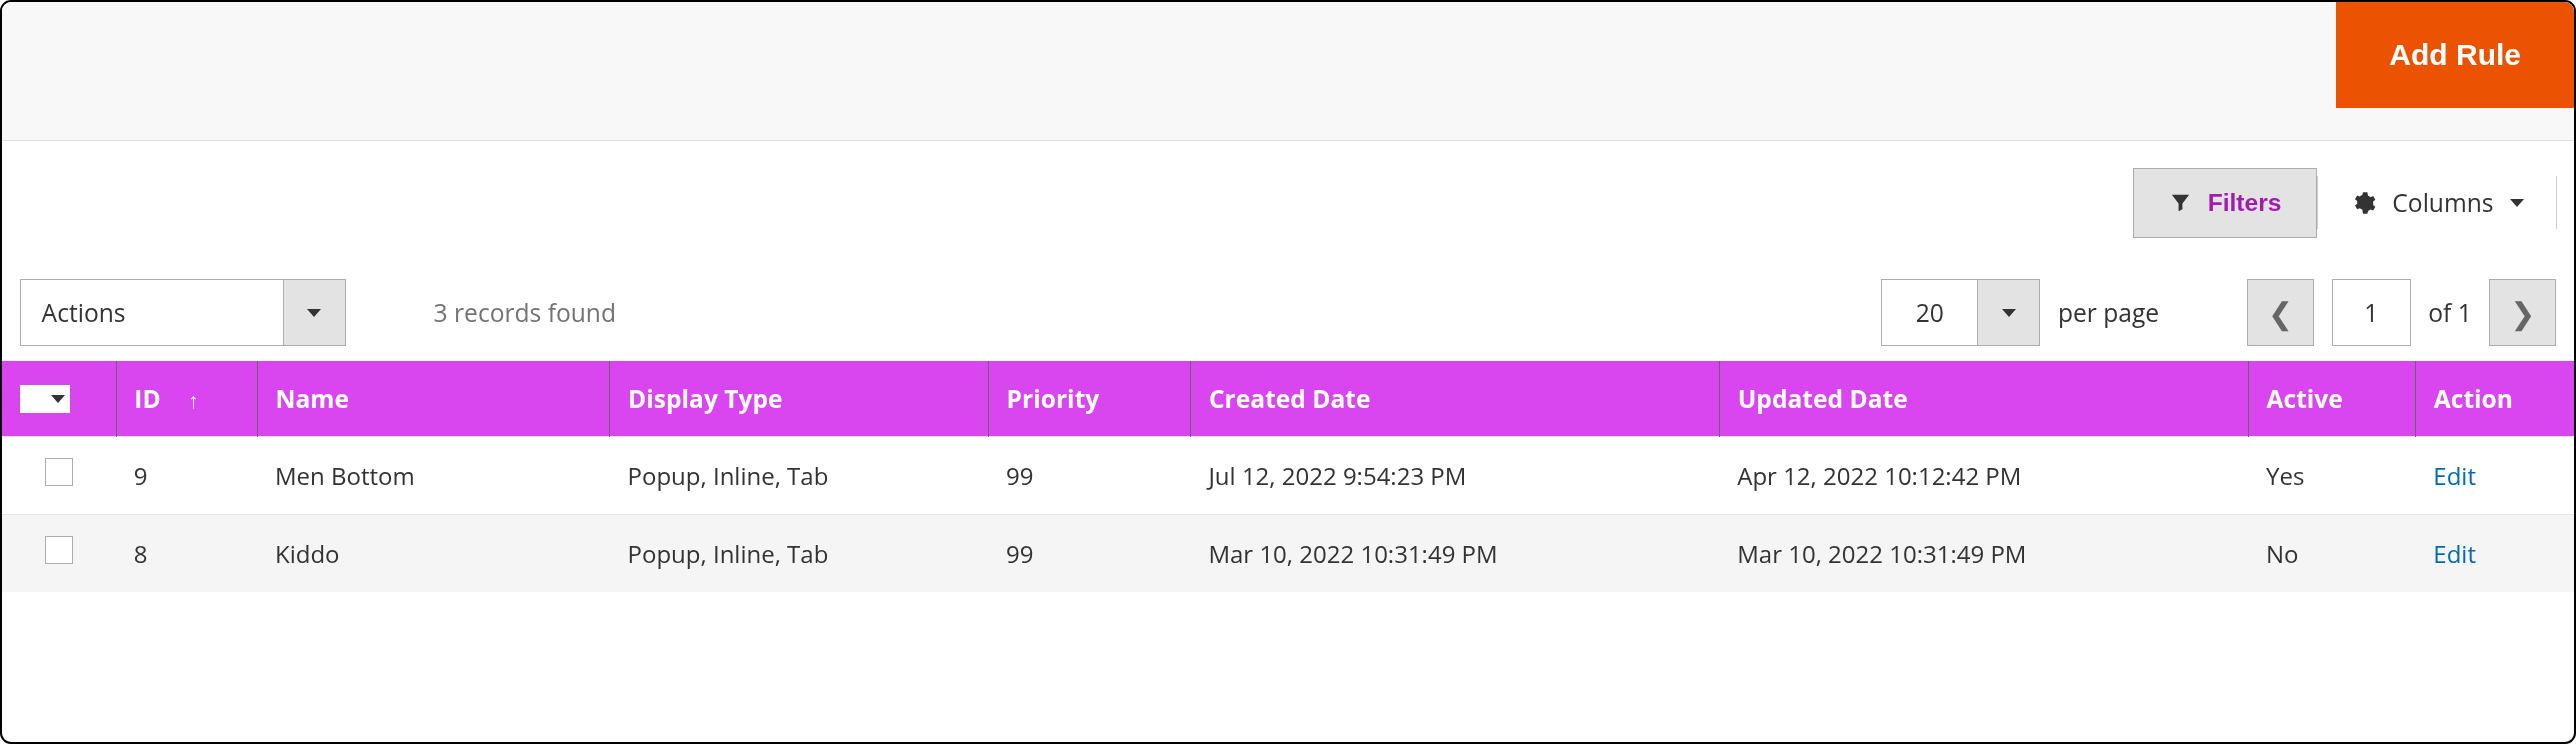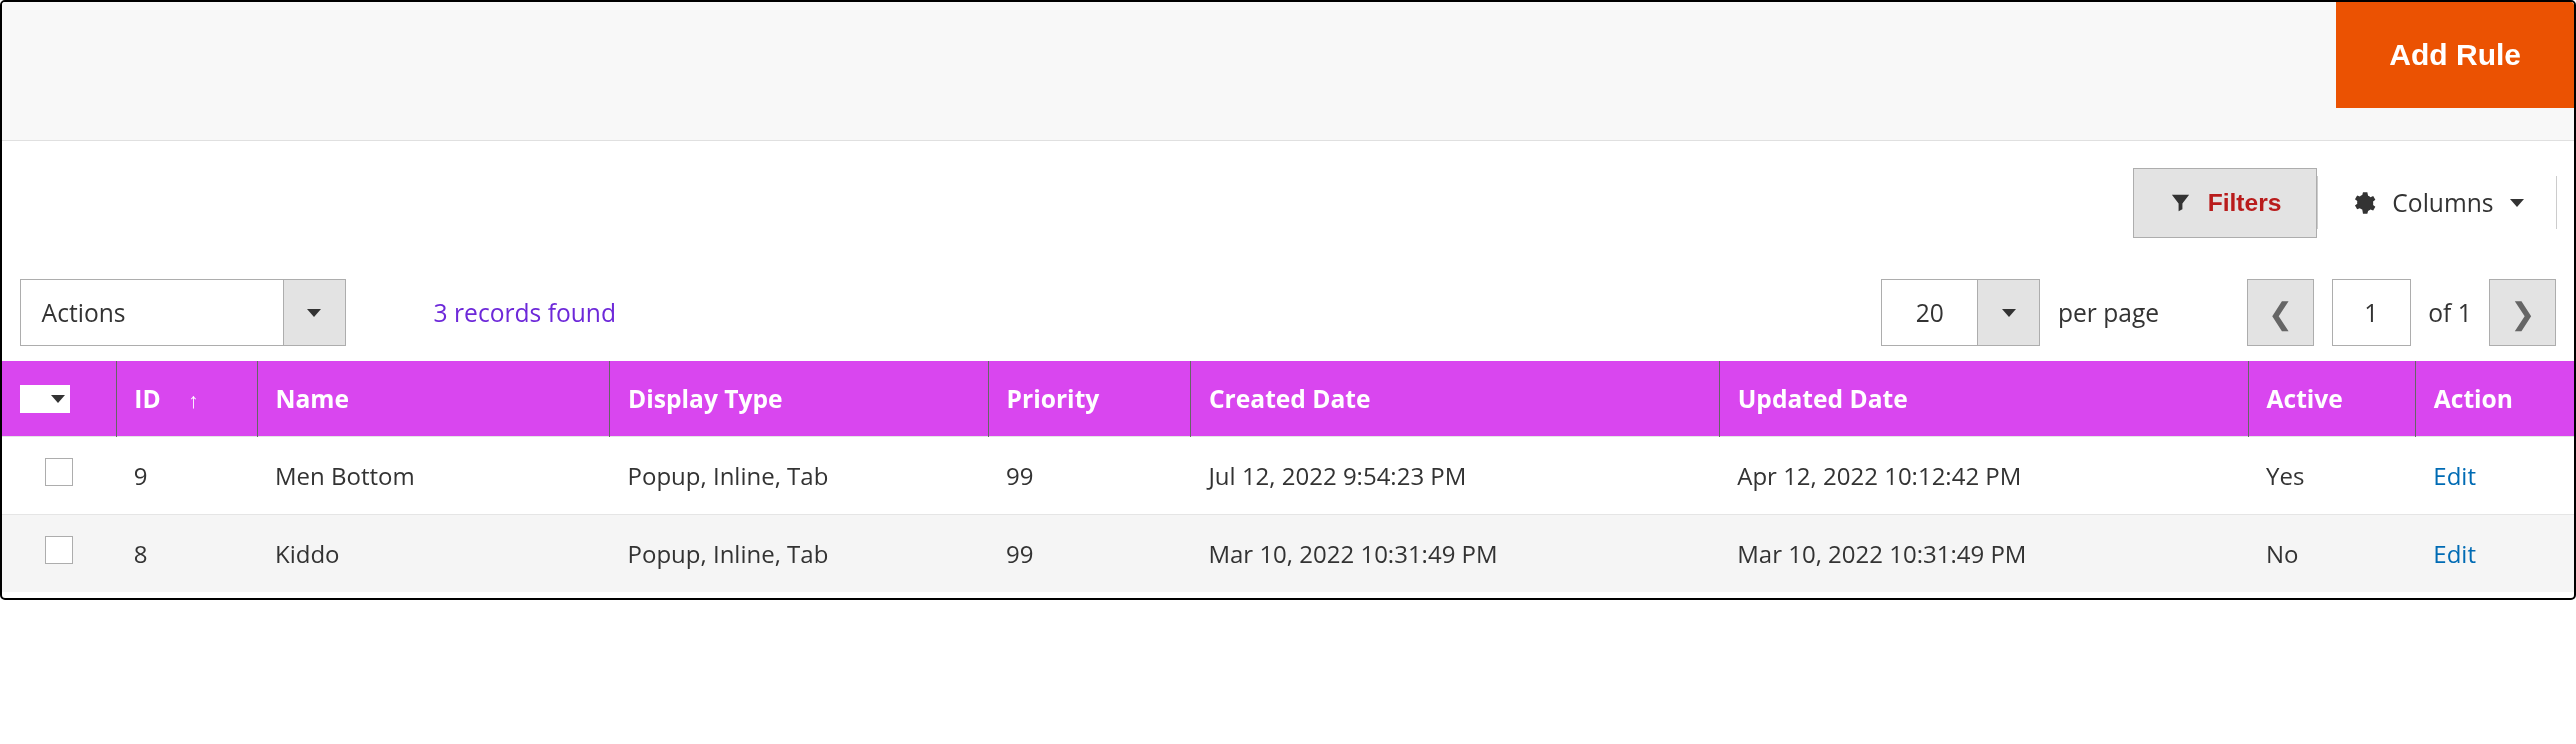--- a/index.html
+++ b/index.html
@@ -6,24 +6,24 @@
   html, body { margin:0; padding:0; }
   body {
     font-family: 'Open Sans', Arial, sans-serif;
     font-size: 12.3px;
     color: #333;
     background: #fff;
     width: 2576px;
   }
   .frame {
     border: 2.6px solid #000;
-    border-radius: 5px;
+    border-radius: 11px;
     overflow: hidden;
     width: 2576px;
-    height: 600px;
+    height: 744px;
     position: relative;
     background:#fff;
   }
   
   .topbar {
     height: 139px;
     background: #f8f8f8;
     border-bottom: 0.9px solid #e0e0e0;
     position: relative;
   }
@@ -65,21 +65,21 @@
   .filters-btn {
     background:#e3e3e3;
     border:0.9px solid #adadad;
     font-weight:600;
     padding: 0 35px;
     height:70px;
     display:flex;
     align-items:center;
     gap:16px;
     font-size:24.6px;
-    color:#b91c1c;
+    color:#a21caf;
     cursor:pointer;
   }
   .caret-sm {
     width:0;height:0;border-left:7px solid transparent;border-right:7px solid transparent;border-top:8.8px solid #333;
     display:inline-block;
   }
   
   .controlrow {
     height: 97px;
     display:flex;
@@ -103,21 +103,21 @@
   }
   .actions-select .drop {
     width:62px;
     background:#e3e3e3;
     border:0.9px solid #adadad;
     border-left:none;
     display:flex;align-items:center;justify-content:center;
   }
   .records-found {
     font-size:24.6px;
-    color:#6d28d9;
+    color:#737373;
     margin-left:53px;
   }
   .spacer { flex:1; }
   .pagesize {
     display:flex; align-items:center; gap:17.6px; font-size:24.6px; color:#333;
   }
   .pagesize .num {
     border:0.9px solid #adadad; background:#fff; height:67px; width:97px;
     display:flex;align-items:center;justify-content:center;
   }

